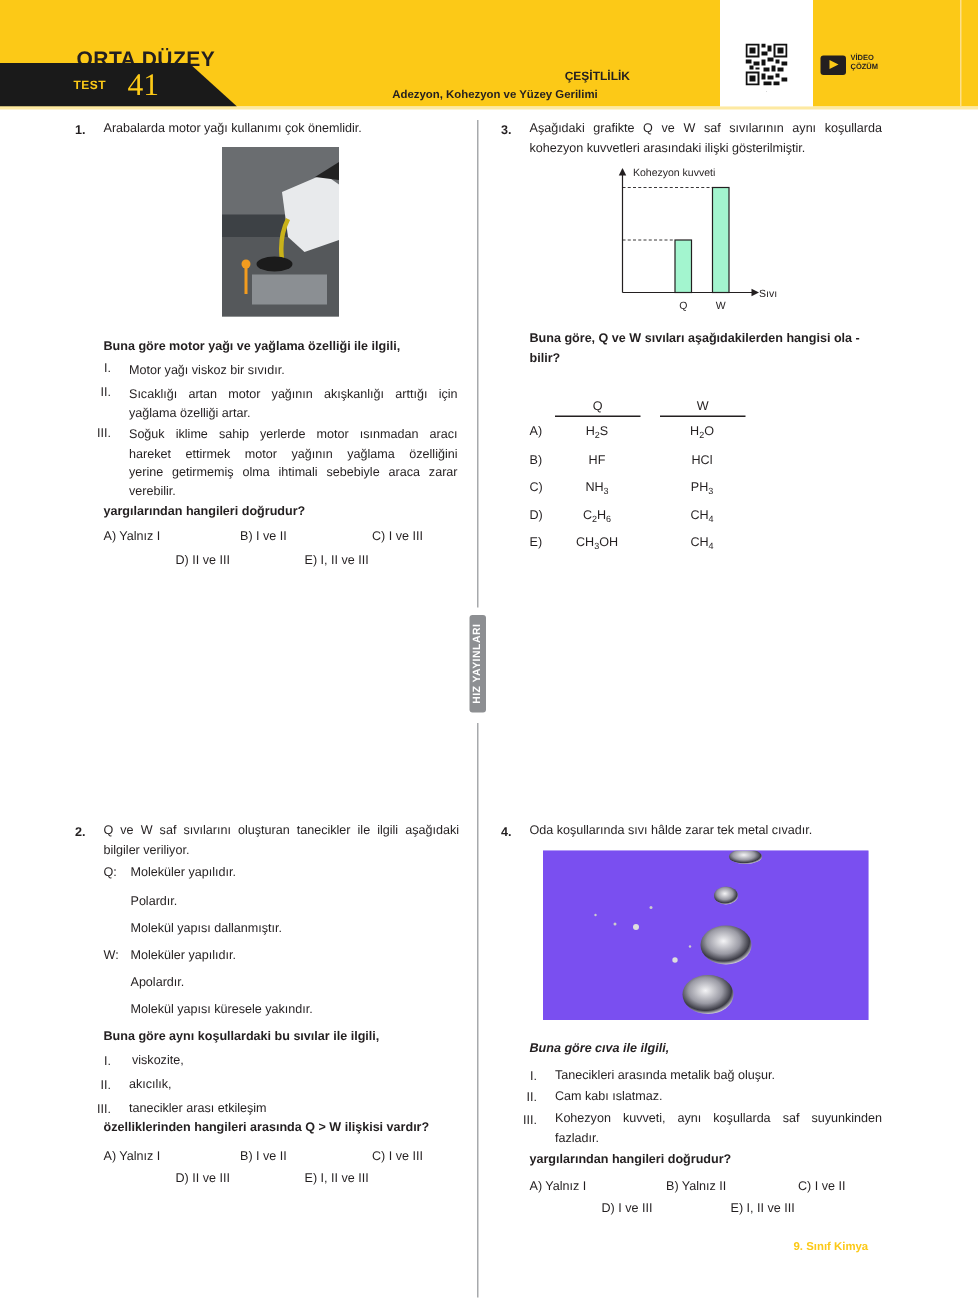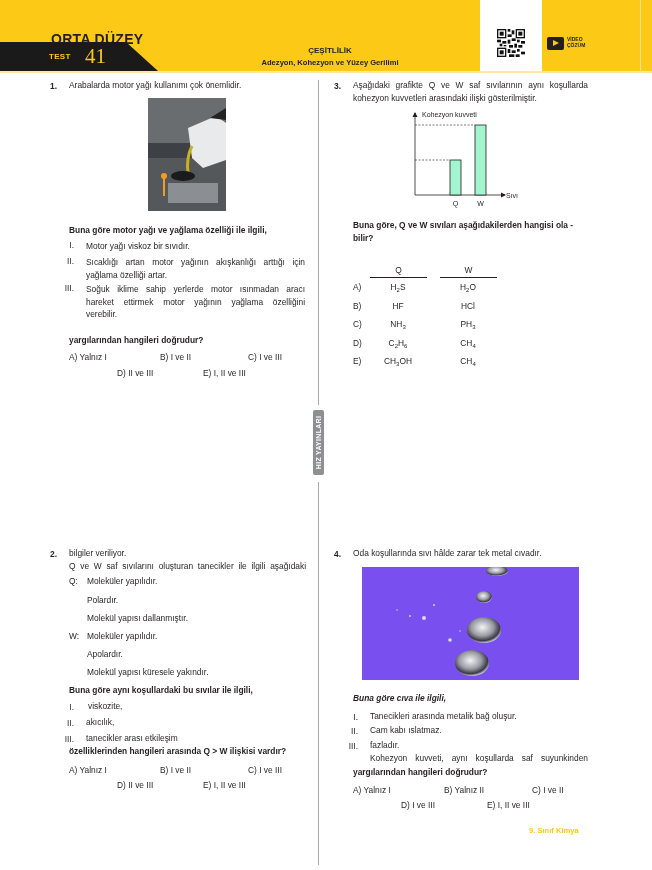--- a/index.html
+++ b/index.html
@@ -7,21 +7,21 @@
     body { position: relative; font-family: "Liberation Sans", sans-serif; color: #231f20; font-size: 8.4px; }
 
     
     .header { position: absolute; left: 0; top: 0; width: 652px; height: 71px; background: #fcc917; }
     .header-bottom-line { position: absolute; left: 0; top: 71px; width: 652px; height: 2px; background: #fde9a2; }
     .level { position: absolute; left: 51px; top: 31px; font-weight: bold; font-size: 14px; letter-spacing: 0.3px; color: #231f20; }
     .test-band { position: absolute; left: 0; top: 42px; width: 158px; height: 29px; }
     .test-band svg { position: absolute; left: 0; top: 0; }
     .test-label { position: absolute; left: 49px; top: 52px; font-weight: bold; font-size: 8px; color: #fcc917; letter-spacing: 0.3px; }
     .test-number { position: absolute; left: 85px; top: 44px; font-family: "Liberation Serif", serif; font-size: 21px; color: #fcc917; }
-    .topic-title { position: absolute; left: 240px; top: 46px; width: 180px; text-align: center; font-weight: bold; font-size: 8px; }
+    .topic-title { position: absolute; left: 240px; top: 46px; width: 180px; text-align: right; font-weight: bold; font-size: 8px; }
     .topic-sub { position: absolute; left: 190px; top: 58px; width: 280px; text-align: center; font-weight: bold; font-size: 7.6px; }
     .qr-box { position: absolute; left: 480px; top: 0; width: 62px; height: 71px; background: #ffffff; }
     .qr { position: absolute; left: 497px; top: 29px; width: 28px; height: 28px; }
     .qr-caption { position: absolute; left: 500px; top: 59px; width: 22px; font-size: 3px; text-align: center; color: #555; }
     .video-icon { position: absolute; left: 547px; top: 37px; width: 17px; height: 13px; background: #231f20; border-radius: 2px; }
     .video-icon::after { content: ""; position: absolute; left: 6px; top: 3px; border-left: 6px solid #fcc917; border-top: 3.5px solid transparent; border-bottom: 3.5px solid transparent; }
     .video-label { position: absolute; left: 567px; top: 36px; font-weight: bold; font-size: 5px; line-height: 6px; color: #231f20; }
     .edge-line { position: absolute; left: 640px; top: 0; width: 1px; height: 71px; background: #fde08a; }
 
     
@@ -135,20 +135,21 @@
 <div class="text" style="left:86px; top:240px;">Motor yağı viskoz bir sıvıdır.</div>
 <div class="roman" style="left:60px; top:256px;">II.</div>
 <div class="text" style="left:86px; top:256px; width:219px;">
   <div class="justify" style="text-align-last:justify;">Sıcaklığı artan motor yağının akışkanlığı arttığı için</div>
   <div>yağlama özelliği artar.</div>
 </div>
 <div class="roman" style="left:60px; top:283px;">III.</div>
 <div class="text" style="left:86px; top:283px; width:219px;">
   <div style="text-align:justify; text-align-last:justify;">Soğuk iklime sahip yerlerde motor ısınmadan aracı</div>
   <div style="text-align:justify; text-align-last:justify;">hareket ettirmek motor yağının yağlama özelliğini</div>
+  <div style="text-align:justify; text-align-last:justify;">yerine getirmemiş olma ihtimali sebebiyle araca zarar</div>
   <div>verebilir.</div>
 </div>
 <div class="text bold" style="left:69px; top:334px;">yargılarından hangileri doğrudur?</div>
 <div class="opt" style="left:69px; top:352px;">A) Yalnız I</div>
 <div class="opt" style="left:160px; top:352px;">B) I ve II</div>
 <div class="opt" style="left:248px; top:352px;">C) I ve III</div>
 <div class="opt" style="left:117px; top:368px;">D) II ve III</div>
 <div class="opt" style="left:203px; top:368px;">E) I, II ve III</div>
 
 <div class="qnum" style="left:334px; top:81px;">3.</div>
@@ -196,22 +197,22 @@
     <div class="opt" style="left: 353px; top: 337.5px;">D)</div>
     <div class="cell" style="left: 368px; top: 337.5px;">C<sub>2</sub>H<sub>6</sub></div>
     <div class="cell" style="left: 438px; top: 337.5px;">CH<sub>4</sub></div>
     <div class="opt" style="left: 353px; top: 356px;">E)</div>
     <div class="cell" style="left: 368px; top: 356px;">CH<sub>3</sub>OH</div>
     <div class="cell" style="left: 438px; top: 356px;">CH<sub>4</sub></div>
   </div>
 
 <div class="qnum" style="left:50px; top:549px;">2.</div>
 <div class="text" style="left:69px; top:547px; width:237px;">
+  <div style="text-align:justify; text-align-last:justify;">Q ve W saf sıvılarını oluşturan tanecikler ile ilgili aşağıdaki</div>
   <div>bilgiler veriliyor.</div>
-  <div style="text-align:justify; text-align-last:justify;">Q ve W saf sıvılarını oluşturan tanecikler ile ilgili aşağıdaki</div>
 </div>
 <div class="text" style="left:69px; top:575px;">Q:</div>
 <div class="text" style="left:87px; top:575px;">Moleküler yapılıdır.</div>
 <div class="text" style="left:87px; top:594px;">Polardır.</div>
 <div class="text" style="left:87px; top:612px;">Molekül yapısı dallanmıştır.</div>
 <div class="text" style="left:69px; top:630px;">W:</div>
 <div class="text" style="left:87px; top:630px;">Moleküler yapılıdır.</div>
 <div class="text" style="left:87px; top:648px;">Apolardır.</div>
 <div class="text" style="left:87px; top:666px;">Molekül yapısı küresele yakındır.</div>
 <div class="text bold" style="left:69px; top:684px;">Buna göre aynı koşullardaki bu sıvılar ile ilgili,</div>
@@ -253,22 +254,22 @@
     <circle cx="98" cy="64" r="0.8" fill="#ccc"></circle>
   </svg>
 </div>
 <div class="text bold" style="left:353px; top:692px;font-style:italic;">Buna göre cıva ile ilgili,</div>
 <div class="roman" style="left:344px; top:712px;">I.</div>
 <div class="text" style="left:370px; top:710px;">Tanecikleri arasında metalik bağ oluşur.</div>
 <div class="roman" style="left:344px; top:726px;">II.</div>
 <div class="text" style="left:370px; top:724px;text-align:center;">Cam kabı ıslatmaz.</div>
 <div class="roman" style="left:344px; top:741px;">III.</div>
 <div class="text" style="left:370px; top:739px; width:218px;">
+  <div style="text-align:justify; text-align-last:justify;">Kohezyon kuvveti, aynı koşullarda saf suyunkinden</div>
   <div>fazladır.</div>
-  <div style="text-align:justify; text-align-last:justify;">Kohezyon kuvveti, aynı koşullarda saf suyunkinden</div>
 </div>
 <div class="text bold" style="left:353px; top:766px;">yargılarından hangileri doğrudur?</div>
 <div class="opt" style="left:353px; top:785px;">A) Yalnız I</div>
 <div class="opt" style="left:444px; top:785px;">B) Yalnız II</div>
 <div class="opt" style="left:532px; top:785px;">C) I ve II</div>
 <div class="opt" style="left:401px; top:800px;">D) I ve III</div>
 <div class="opt" style="left:487px; top:800px;">E) I, II ve III</div>
 
 <div class="footer">9. Sınıf Kimya</div>
 

